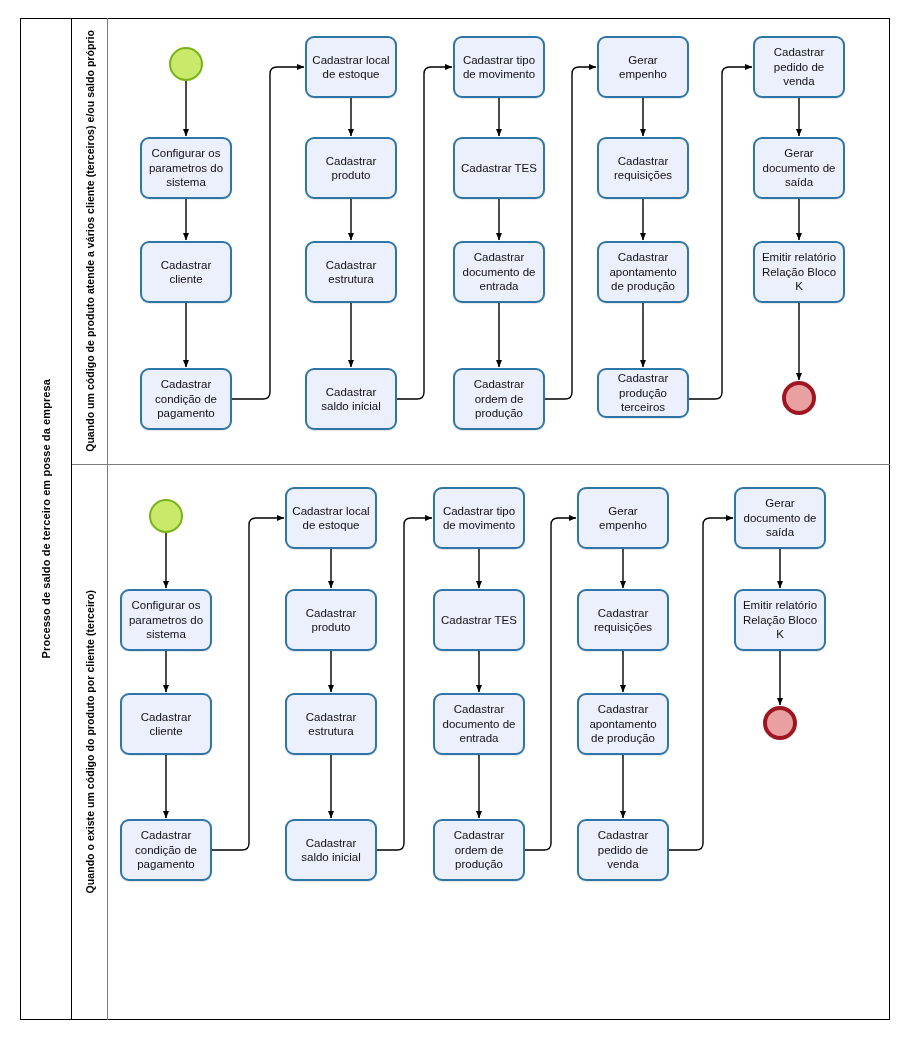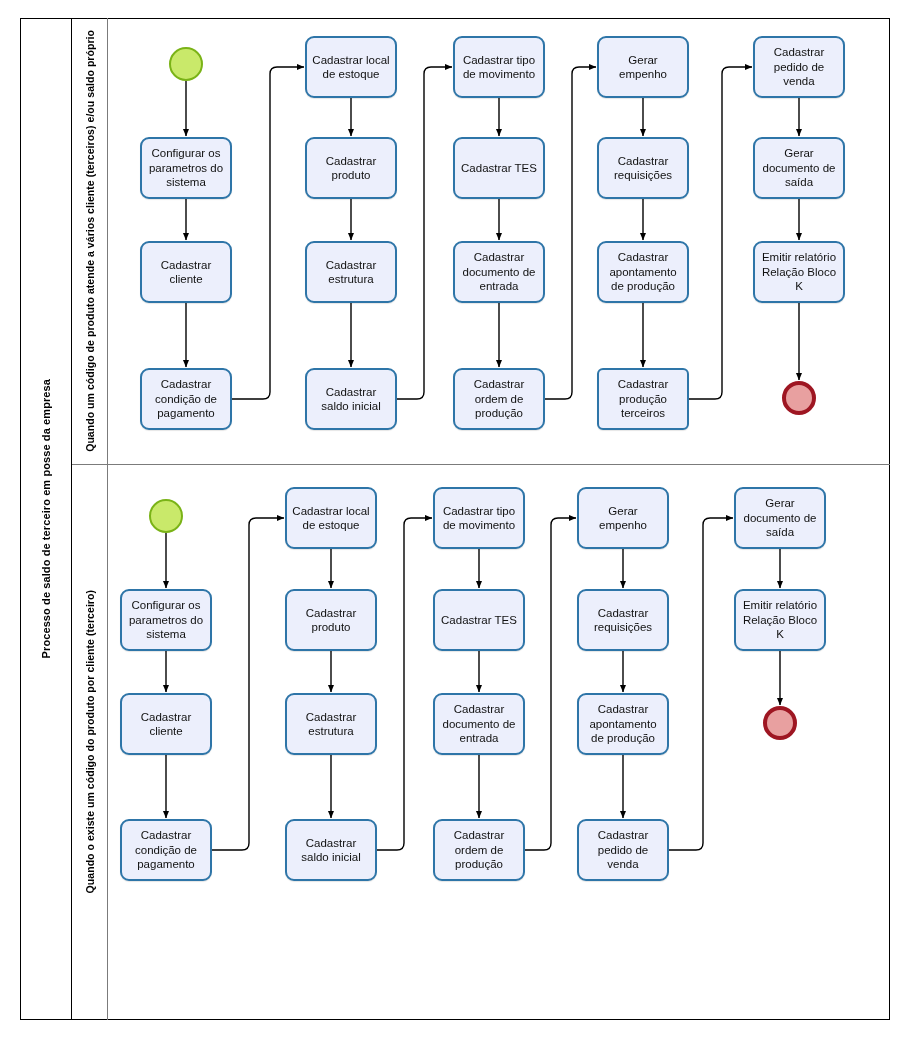--- a/index.html
+++ b/index.html
@@ -224,21 +224,21 @@
       </div>
       <div class="task" style="left: 597px; top: 36px; width: 92px; height: 62px;">
         <span>Gerar empenho</span>
       </div>
       <div class="task" style="left: 597px; top: 137px; width: 92px; height: 62px;">
         <span>Cadastrar requisições</span>
       </div>
       <div class="task" style="left: 597px; top: 241px; width: 92px; height: 62px;">
         <span>Cadastrar apontamento de produção</span>
       </div>
-      <div class="task" style="left: 597px; top: 368px; width: 92px; height: 62px; border-radius: 6px;">
+      <div class="task" style="left: 597px; top: 368px; width: 92px; height: 50px;">
         <span>Cadastrar produção terceiros</span>
       </div>
       <div class="task" style="left: 753px; top: 36px; width: 92px; height: 62px;">
         <span>Cadastrar pedido de venda</span>
       </div>
       <div class="task" style="left: 753px; top: 137px; width: 92px; height: 62px;">
         <span>Gerar documento de saída</span>
       </div>
       <div class="task" style="left: 753px; top: 241px; width: 92px; height: 62px;">
         <span>Emitir relatório Relação Bloco K</span>

